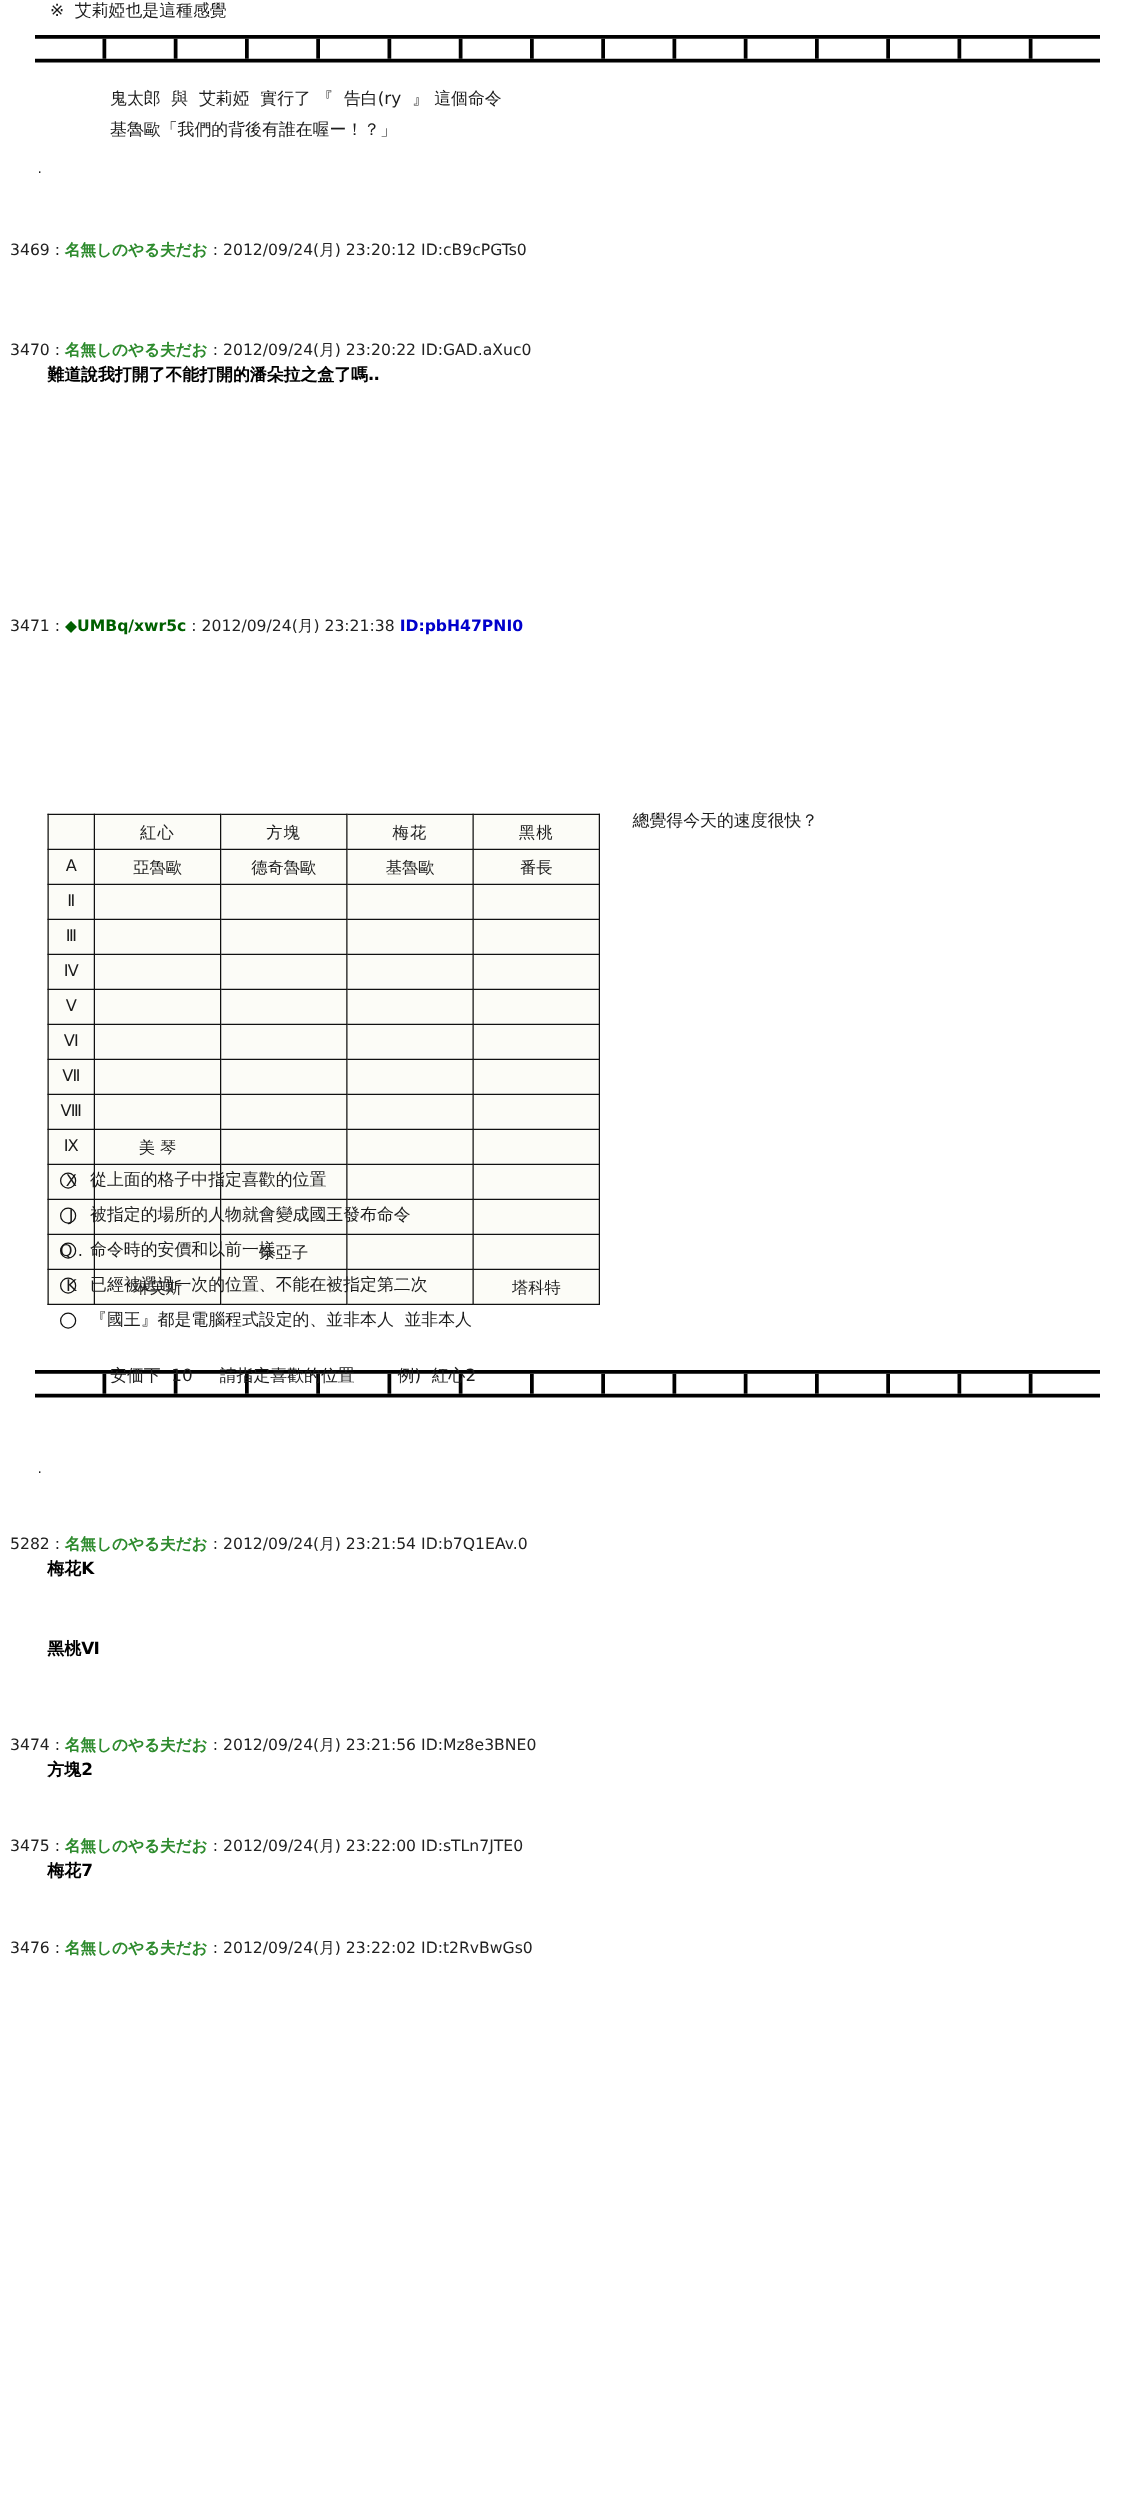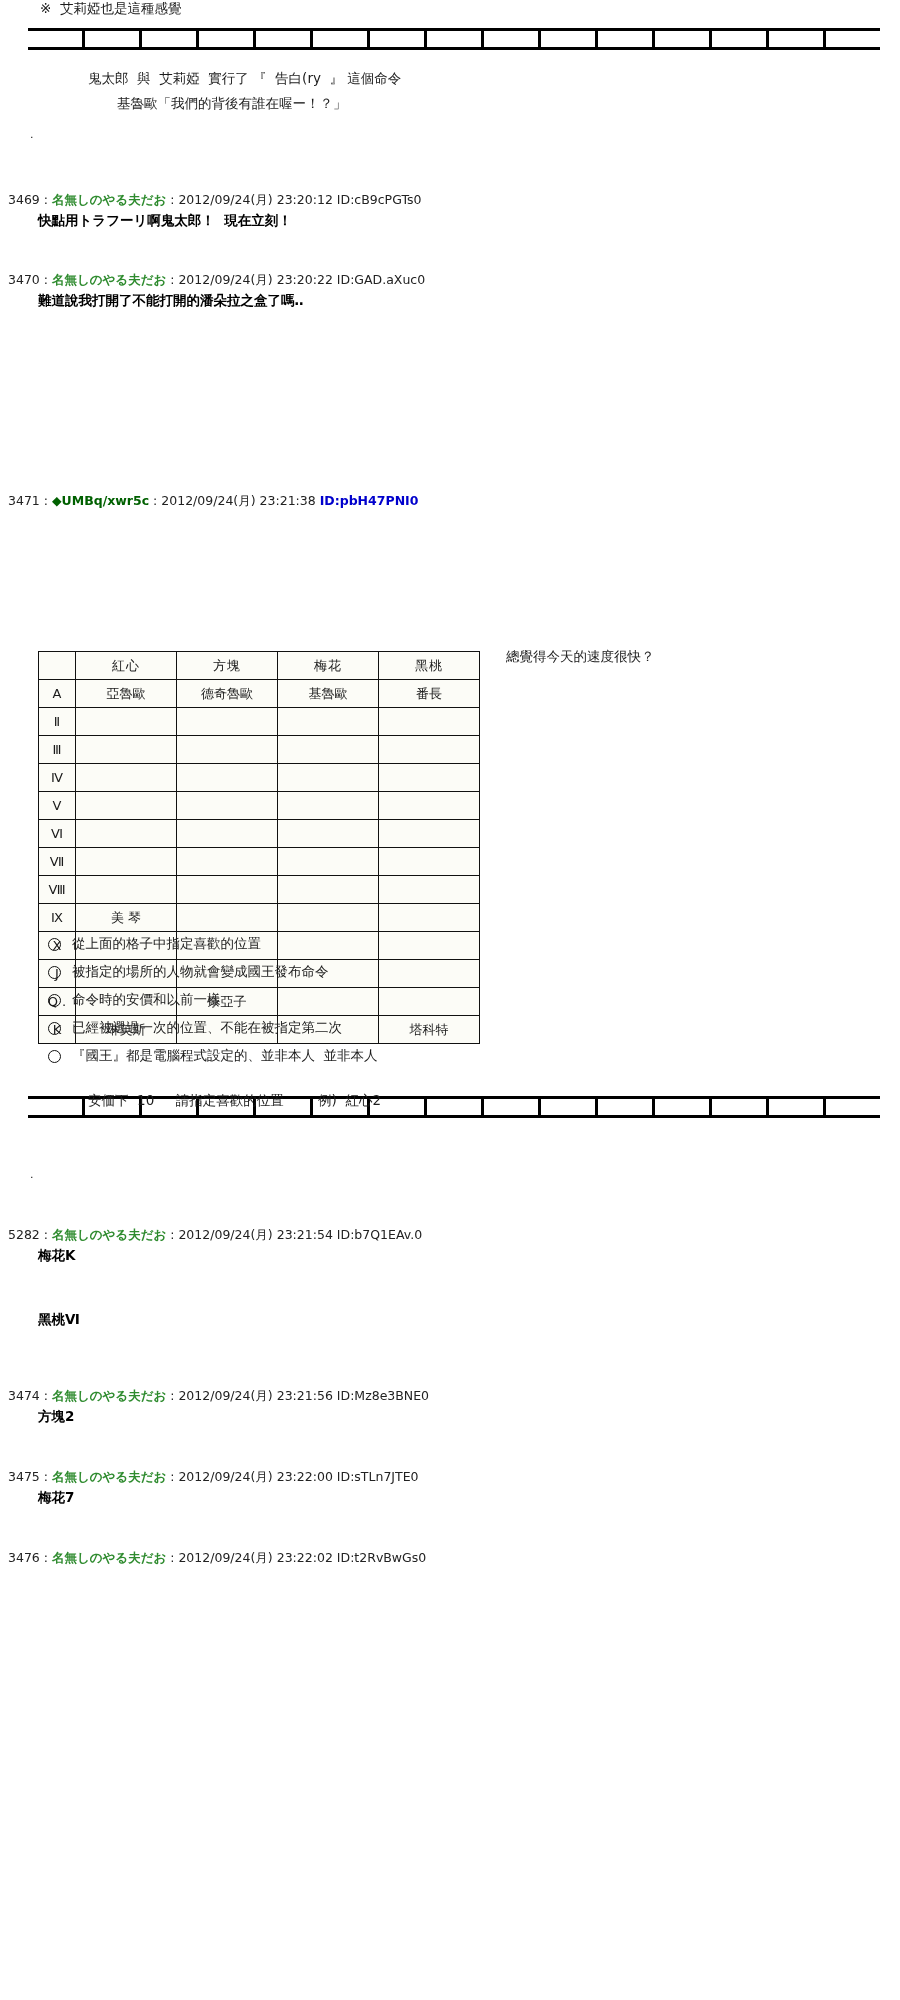--- a/index.html
+++ b/index.html
@@ -176,27 +176,26 @@
       <div class="seg"></div>
       <div class="seg"></div>
       <div class="seg"></div>
       <div class="seg"></div>
       <div class="seg"></div>
       <div class="seg"></div>
       <div class="seg"></div>
     </div>
 
   <div class="narr-line" style="left:88px; top:70px;">鬼太郎  與  艾莉婭  實行了 『  告白(ry  』 這個命令</div>
-  <div class="narr-line" style="left:88px; top:95px;margin-left:29px;">基魯歐「我們的背後有誰在喔ー！？」</div>
+  <div class="narr-line" style="left:88px; top:95px;">基魯歐「我們的背後有誰在喔ー！？」</div>
   <div class="narr-line" style="left:30px; top:128px; font-size:11px;">.</div>
 </div>
 
 <div class="post" style="top:192px;">
   <div class="post-header"><span class="post-num">3469</span><span class="post-sep"> : </span><span class="post-name">名無しのやる夫だお</span><span class="post-sep"> : </span><span class="post-date">2012/09/24(月) 23:20:12</span><span class="post-sep"> </span><span class="post-id">ID:cB9cPGTs0</span></div>
-  <div class="post-body">快點用トラフーリ啊鬼太郎！  現在立刻！</div>
 </div>
 
 <div class="post" style="top:272px;">
   <div class="post-header"><span class="post-num">3470</span><span class="post-sep"> : </span><span class="post-name">名無しのやる夫だお</span><span class="post-sep"> : </span><span class="post-date">2012/09/24(月) 23:20:22</span><span class="post-sep"> </span><span class="post-id">ID:GAD.aXuc0</span></div>
   <div class="post-body">難道說我打開了不能打開的潘朵拉之盒了嗎‥</div>
 </div>
 
 <div class="post" style="top:493px;">
   <div class="post-header"><span class="post-num">3471</span><span class="post-sep"> : </span><span class="post-name trip">◆UMBq/xwr5c</span><span class="post-sep"> : </span><span class="post-date">2012/09/24(月) 23:21:38</span><span class="post-sep"> </span><span class="post-id highlight">ID:pbH47PNI0</span></div>
 </div>

